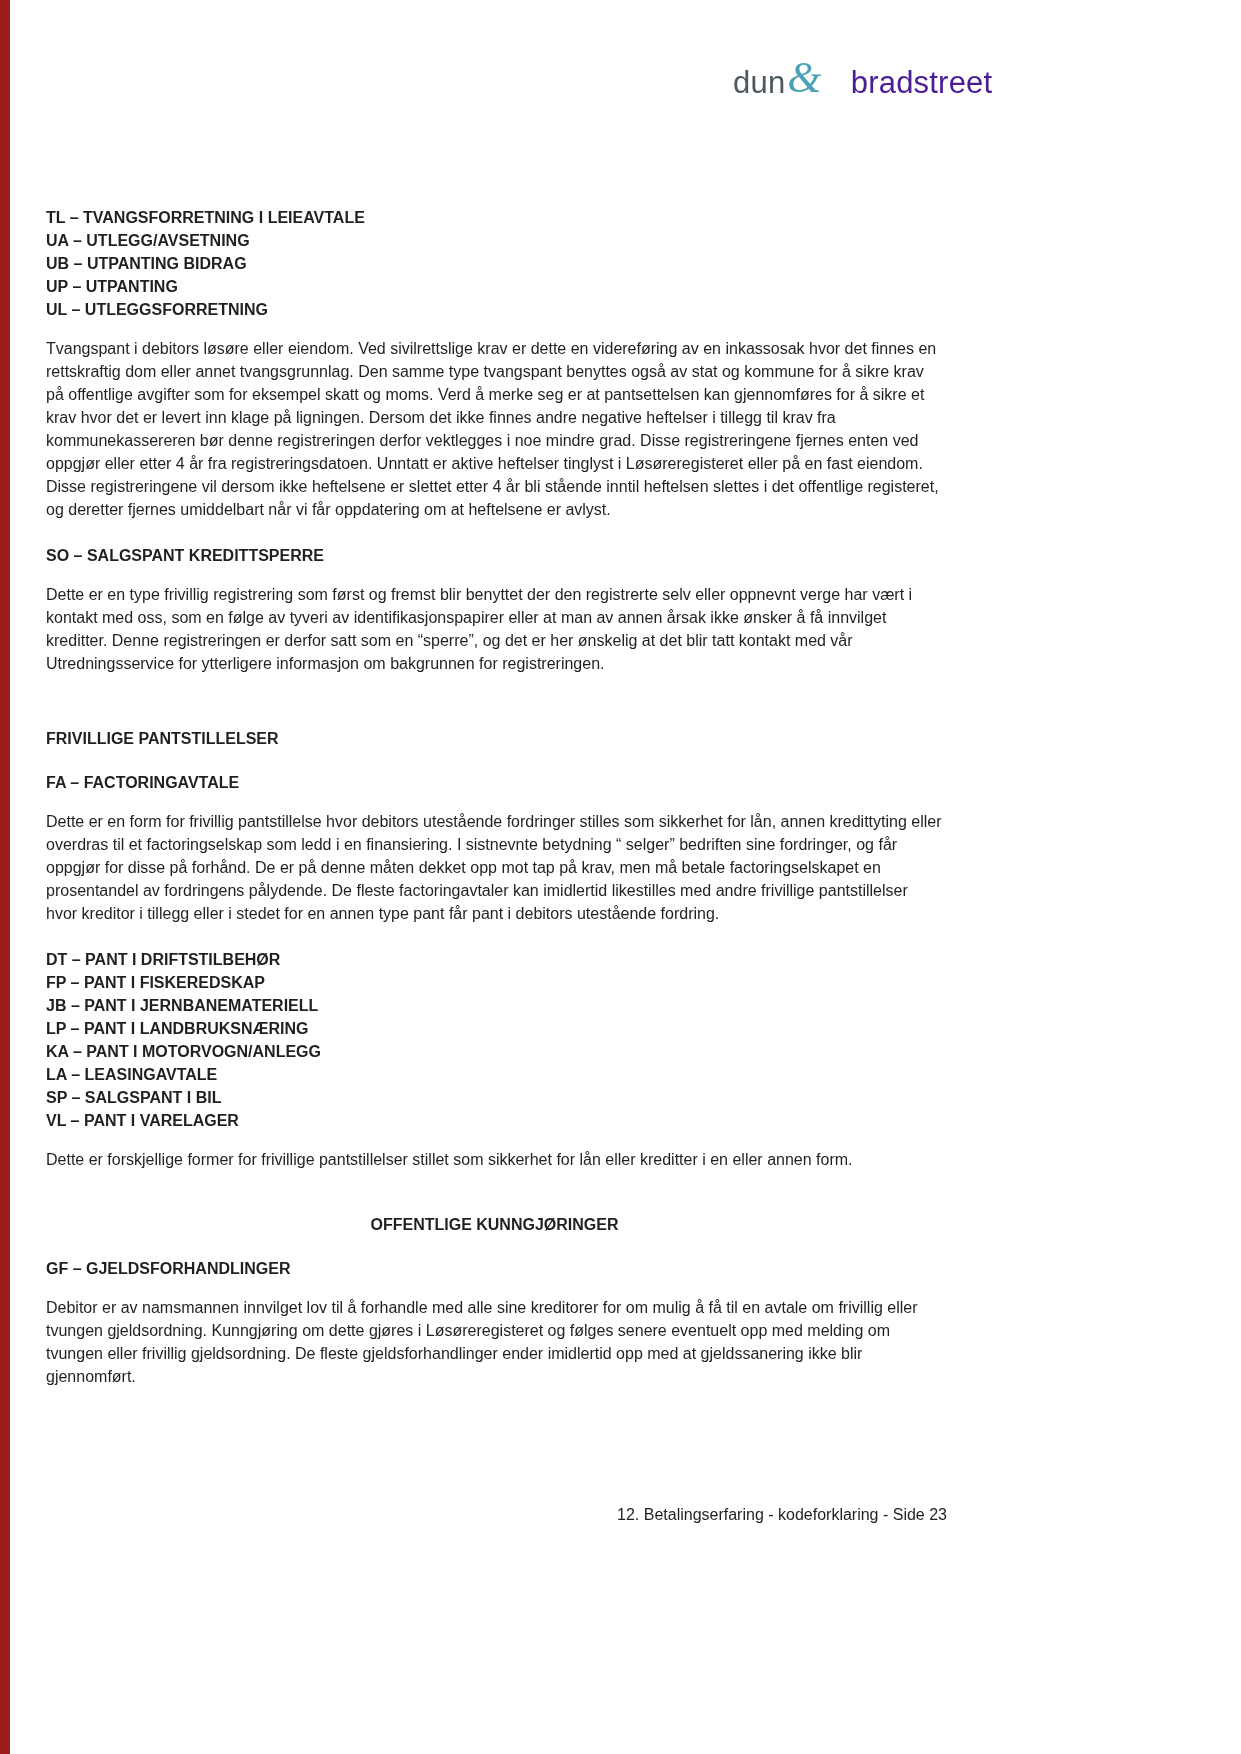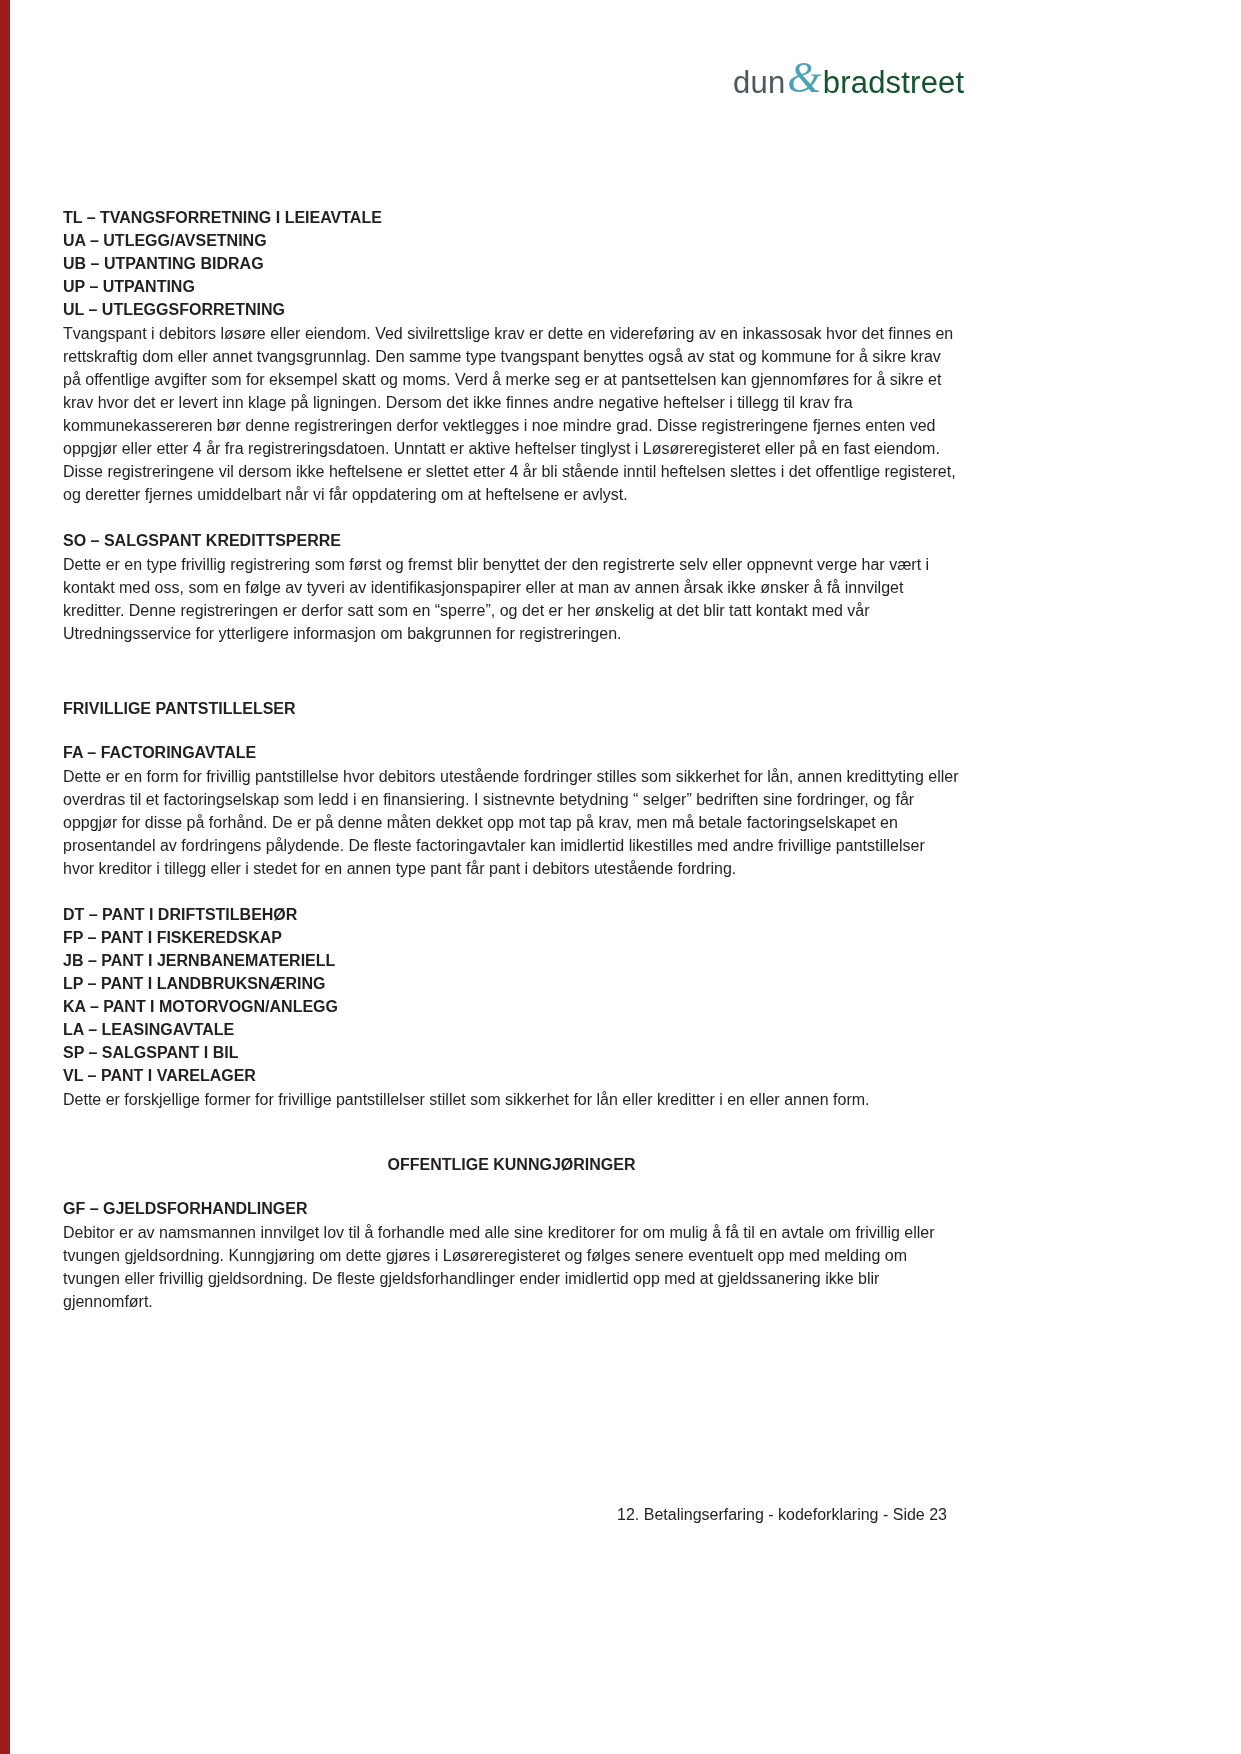--- a/index.html
+++ b/index.html
@@ -33,36 +33,36 @@
   }
   .logo .dun { color: #4d575c; font-weight: 400; }
   .logo .amp {
     color: #4aa3b5;
     font-size: 44px;
     font-weight: 400;
     margin: -8px 1px 0 2px;
     font-family: "Liberation Serif", serif;
     font-style: italic;
   }
-  .logo .bradstreet { color: #14532d; font-weight: 400; }
+  .logo .bradstreet { color: #4c1d95; font-weight: 400; margin-left: 28px; }
   .content {
     position: absolute;
-    left: 63px;
+    left: 46px;
     top: 206px;
     width: 897px;
     color: #231f20;
     font-size: 16px;
     line-height: 23px;
   }
   .code-line, .code-heading {
     font-weight: bold;
     display: block;
   }
   .body-text {
-    margin: 1px 0 23px 0;
+    margin: 16px 0 23px 0;
   }
   .block-gap-small { margin-top: 12px; }
   .section-heading {
     font-weight: bold;
     margin: 52px 0 21px 0;
     display: block;
   }
   .section-heading.second { margin-top: 42px; text-align: center; }
   .footer {
     position: absolute;

